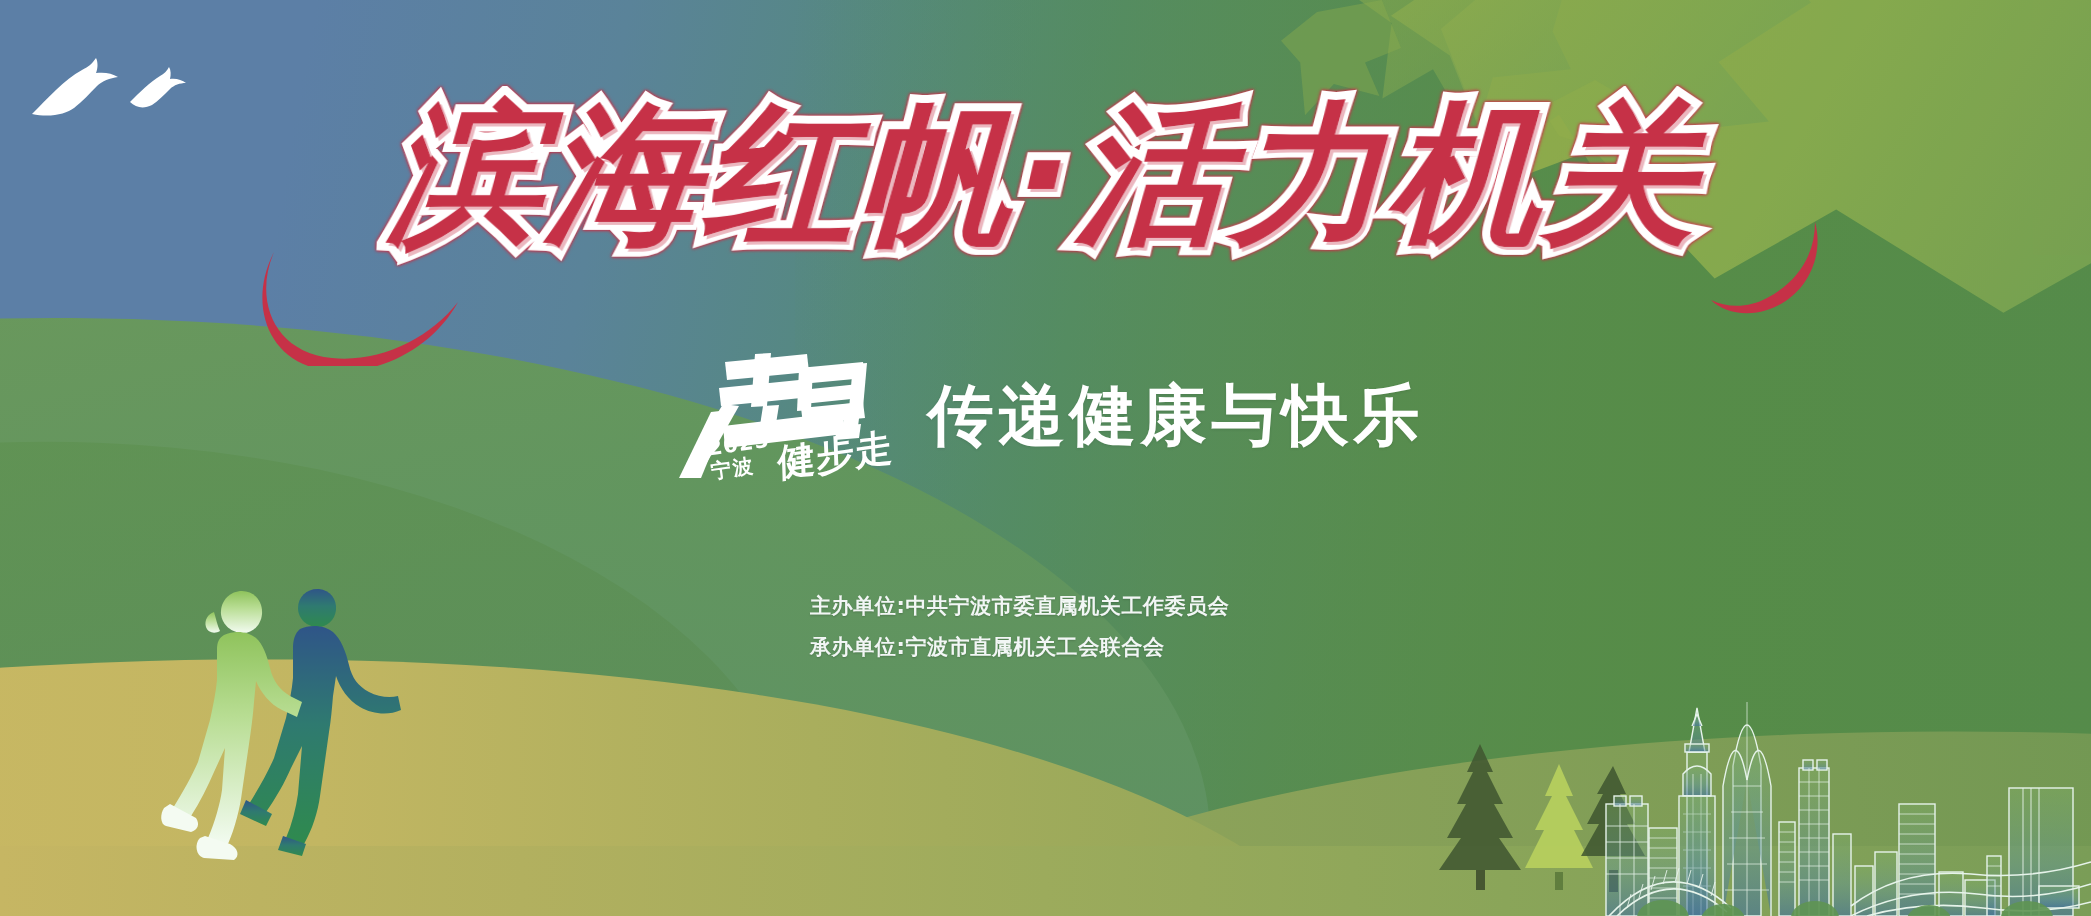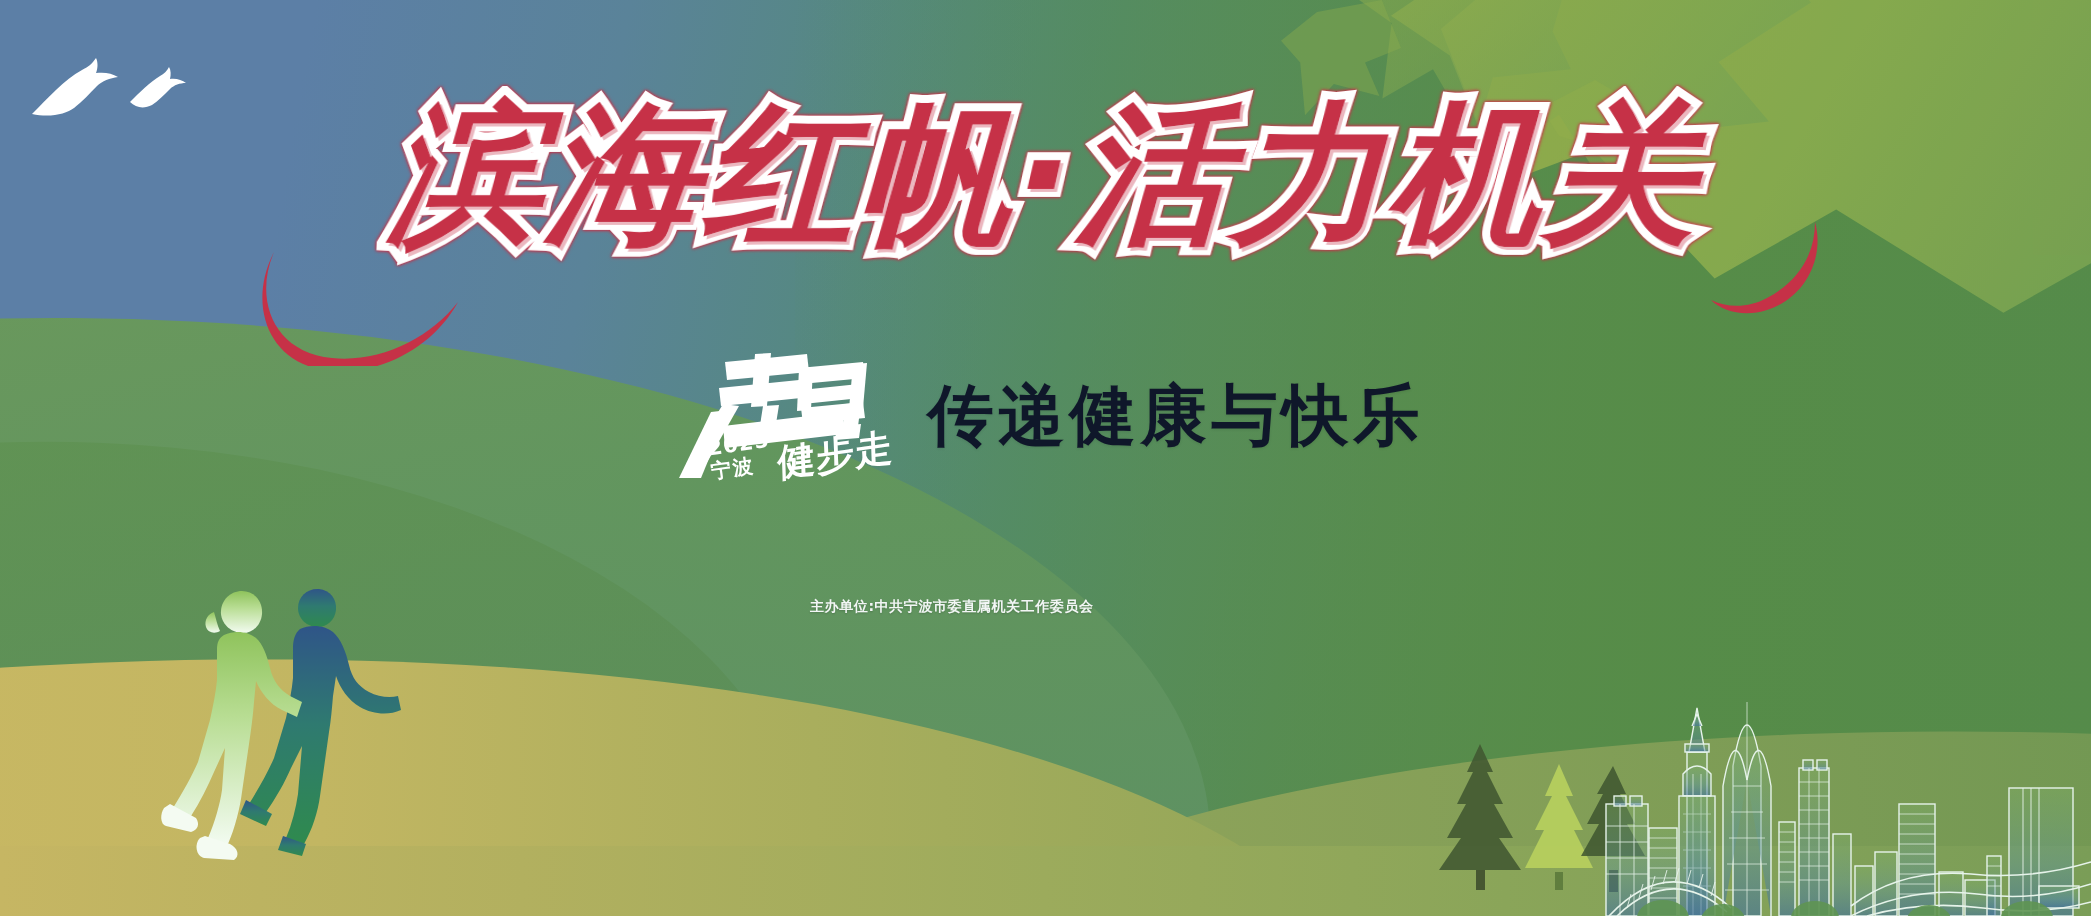--- a/index.html
+++ b/index.html
@@ -151,35 +151,35 @@
     display:flex;
     align-items:center;
     justify-content:center;
     gap:46px;
   }
   .logo-mark{ width:215px; height:135px; position:relative; }
   .tagline{
     font-family:"DejaVu Sans","Liberation Sans",sans-serif;
     font-size:66px;
     font-weight:600;
-    color:#0f172a;
+    color:#ffffff;
     letter-spacing:5px;
     line-height:1;
     white-space:nowrap;
     text-shadow:0 1px 3px rgba(0,0,0,.10);
   }
 
   
   .credits{
     position:absolute;
     left:810px;
     top:586px;
     color:#f2f6f5;
     font-family:"DejaVu Sans","Liberation Sans",sans-serif;
-    font-size:14px;
+    font-size:21px;
     font-weight:700;
     line-height:41px;
     letter-spacing:.6px;
     text-shadow:0 1px 2px rgba(0,0,0,.18);
   }
   .credits div{white-space:nowrap;}
 </style>
 </head>
 <body>
 
@@ -490,15 +490,16 @@
       <div style="position:absolute; left:110px; top:88px; transform:rotate(-8deg) skewX(-6deg);
                   color:#ffffff; font-family:'DejaVu Sans','Liberation Sans',sans-serif;
                   font-size:38px; font-weight:700; letter-spacing:1px; line-height:1; white-space:nowrap;">健步走</div>
     </div>
 
     <div class="tagline">传递健康与快乐</div>
   </div>
 
   <div class="credits">
     <div>主办单位:中共宁波市委直属机关工作委员会</div>
+    <div>承办单位:宁波市直属机关工会联合会</div>
   </div>
 
 </div>
 
 </body></html>

